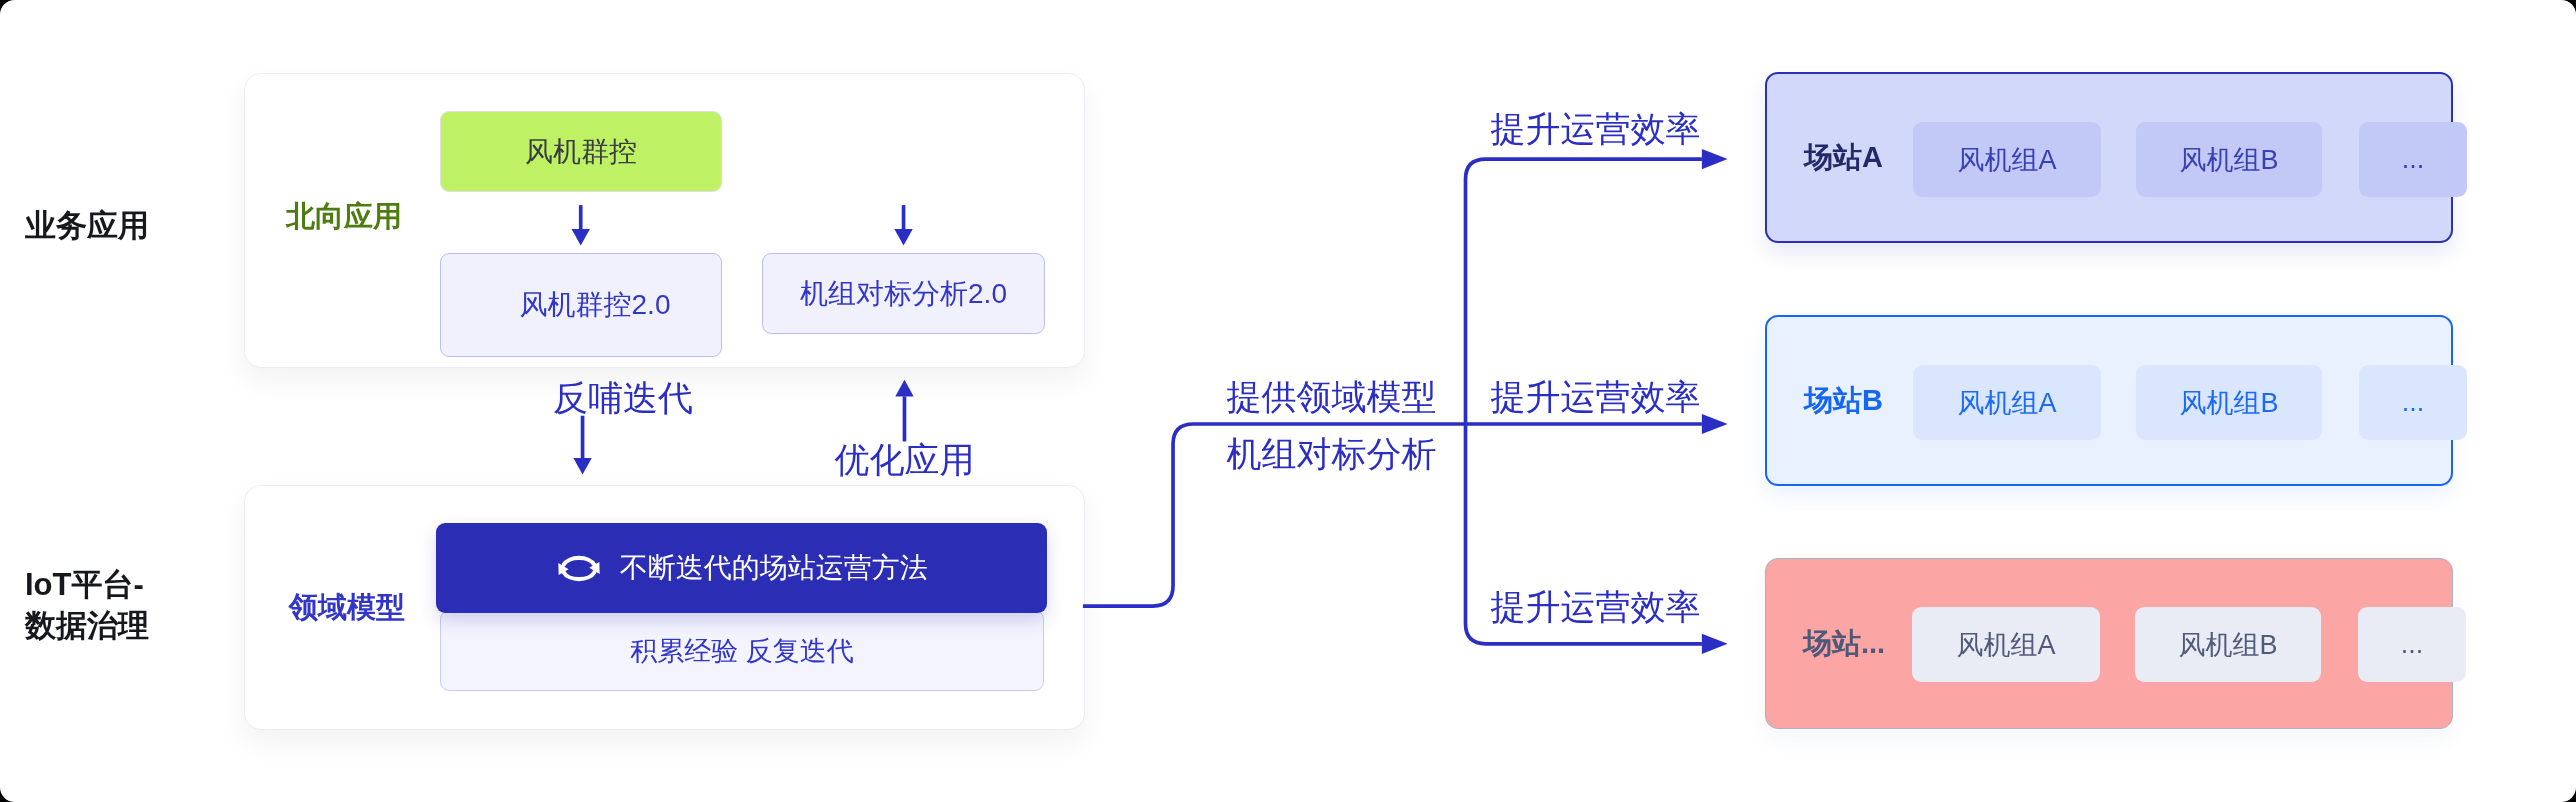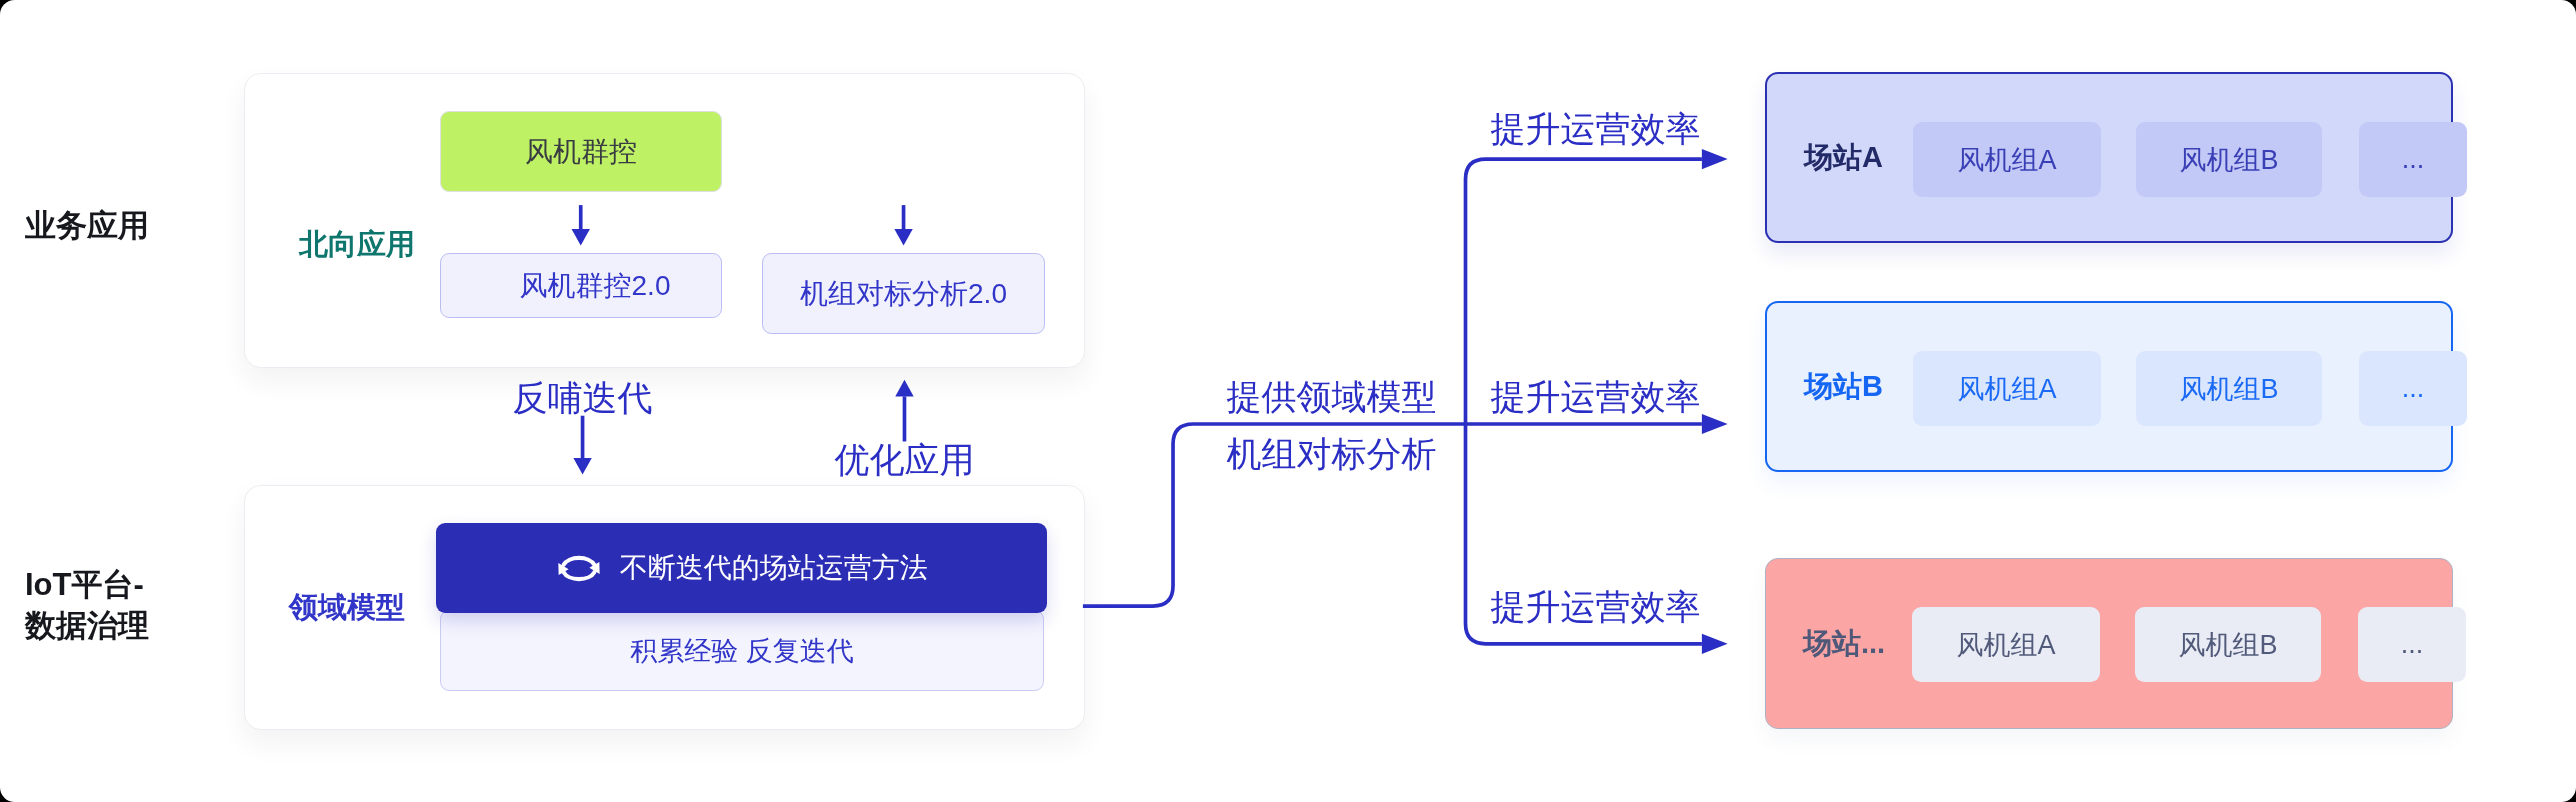--- a/index.html
+++ b/index.html
@@ -12,21 +12,21 @@
                 font-size:31px; font-weight:700; color:#17181d; line-height:41px; }
 
   .panel { position:absolute; left:244px; width:839px; background:#ffffff;
            border:0.9px solid #ececf2; border-radius:16.6px;
            box-shadow:0 13px 28px rgba(28,32,48,.06); }
   #panel-north { top:73px; height:293px; }
   #panel-domain { top:485px; height:243px; }
 
   .panel-label { position:absolute; width:202px; text-align:center;
                  font-size:29px; font-weight:600; line-height:31px; }
-  #north-label { left:256px; top:201px; color:#0f766e;margin-top:28px; }
+  #north-label { left:243px; top:201px; color:#4d7c0f; }
   #domain-label { left:246px; top:592px; color:#3135c8; }
 
   .node { position:absolute; display:flex; align-items:center; justify-content:center;
           font-size:28px; font-weight:500; border-radius:9.2px; box-sizing:border-box; }
   .node.gray { background:#bef264; border:0.9px solid #dedee3; color:#383b42; }
   .node.lav  { background:#f1f1fe; border:1.8px solid #babdf4; color:#3135c8; }
 
   #dark-box { position:absolute; left:436px; top:523px; width:611px; height:90px;
               background:#2c2db5; border-radius:9.2px; color:#ffffff;
               display:flex; align-items:center; justify-content:center; gap:16.6px;
@@ -40,21 +40,21 @@
   .flow-label { position:absolute; width:221px; text-align:center; color:#2b2ec4;
                 font-size:35px; font-weight:400; line-height:26px; z-index:6; }
 
   #connectors { position:absolute; left:0; top:0; width:2576px; height:802px;
                 z-index:5; pointer-events:none; }
 
   .station { position:absolute; left:1765px; width:688px; height:171px;
              border-radius:13px; box-sizing:border-box; z-index:4; }
   #station-a { top:72px;  background:#d2d8fa; border:2.3px solid #2b30b3;
                box-shadow:0 11px 20px rgba(43,48,179,.10); }
-  #station-b { top:301px; background:#eaf1fe; border:2.3px solid #1566f2;
+  #station-b { top:315px; background:#eaf1fe; border:2.3px solid #1566f2;
                box-shadow:0 11px 20px rgba(21,102,242,.08);padding-left:12px; }
   #station-c { top:558px; background:#fca5a5; border:1.8px solid #abb2c4;
                box-shadow:0 11px 20px rgba(90,100,130,.06); }
 
   .station .title { position:absolute; left:37px; top:0; height:100%;
                     display:flex; align-items:center; font-size:29px; font-weight:700; }
   #station-a .title { color:#232a68; }
   #station-b .title { color:#1566f2; }
   #station-c .title { color:#4e5878; }
 
@@ -77,24 +77,24 @@
 
   <div class="side-label" style="left:25px; top:564px;">
     <div>IoT平台-</div>
     <div>数据治理</div>
   </div>
 
   <div class="panel" id="panel-north"></div>
   <div class="panel-label" id="north-label">北向应用</div>
 
   <div class="node gray" style="left:440px; top:111px; width:282px; height:81px;">风机群控</div>
-  <div class="node lav" style="left:440px; top:253px; width:282px; height:65px;padding-left:28px;">风机群控2.0</div>
+  <div class="node lav" style="left:440px; top:253px; width:282px; height:104px;padding-left:28px;">风机群控2.0</div>
   <div class="node lav" style="left:762px; top:253px; width:283px; height:81px;">机组对标分析2.0</div>
 
-  <div class="flow-label" style="left:472px; top:385px;">反哺迭代</div>
+  <div class="flow-label" style="left:472px; top:385px;text-align:right;">反哺迭代</div>
   <div class="flow-label" style="left:794px; top:447px;">优化应用</div>
 
   <div class="panel" id="panel-domain"></div>
   <div class="panel-label" id="domain-label">领域模型</div>
 
   <div id="exp-box">积累经验 反复迭代</div>
 
   <div id="dark-box">
     <svg width="48" height="29" viewBox="0 0 50 30">
       <g stroke="#ffffff" stroke-width="4.2" fill="none" stroke-linecap="round">

